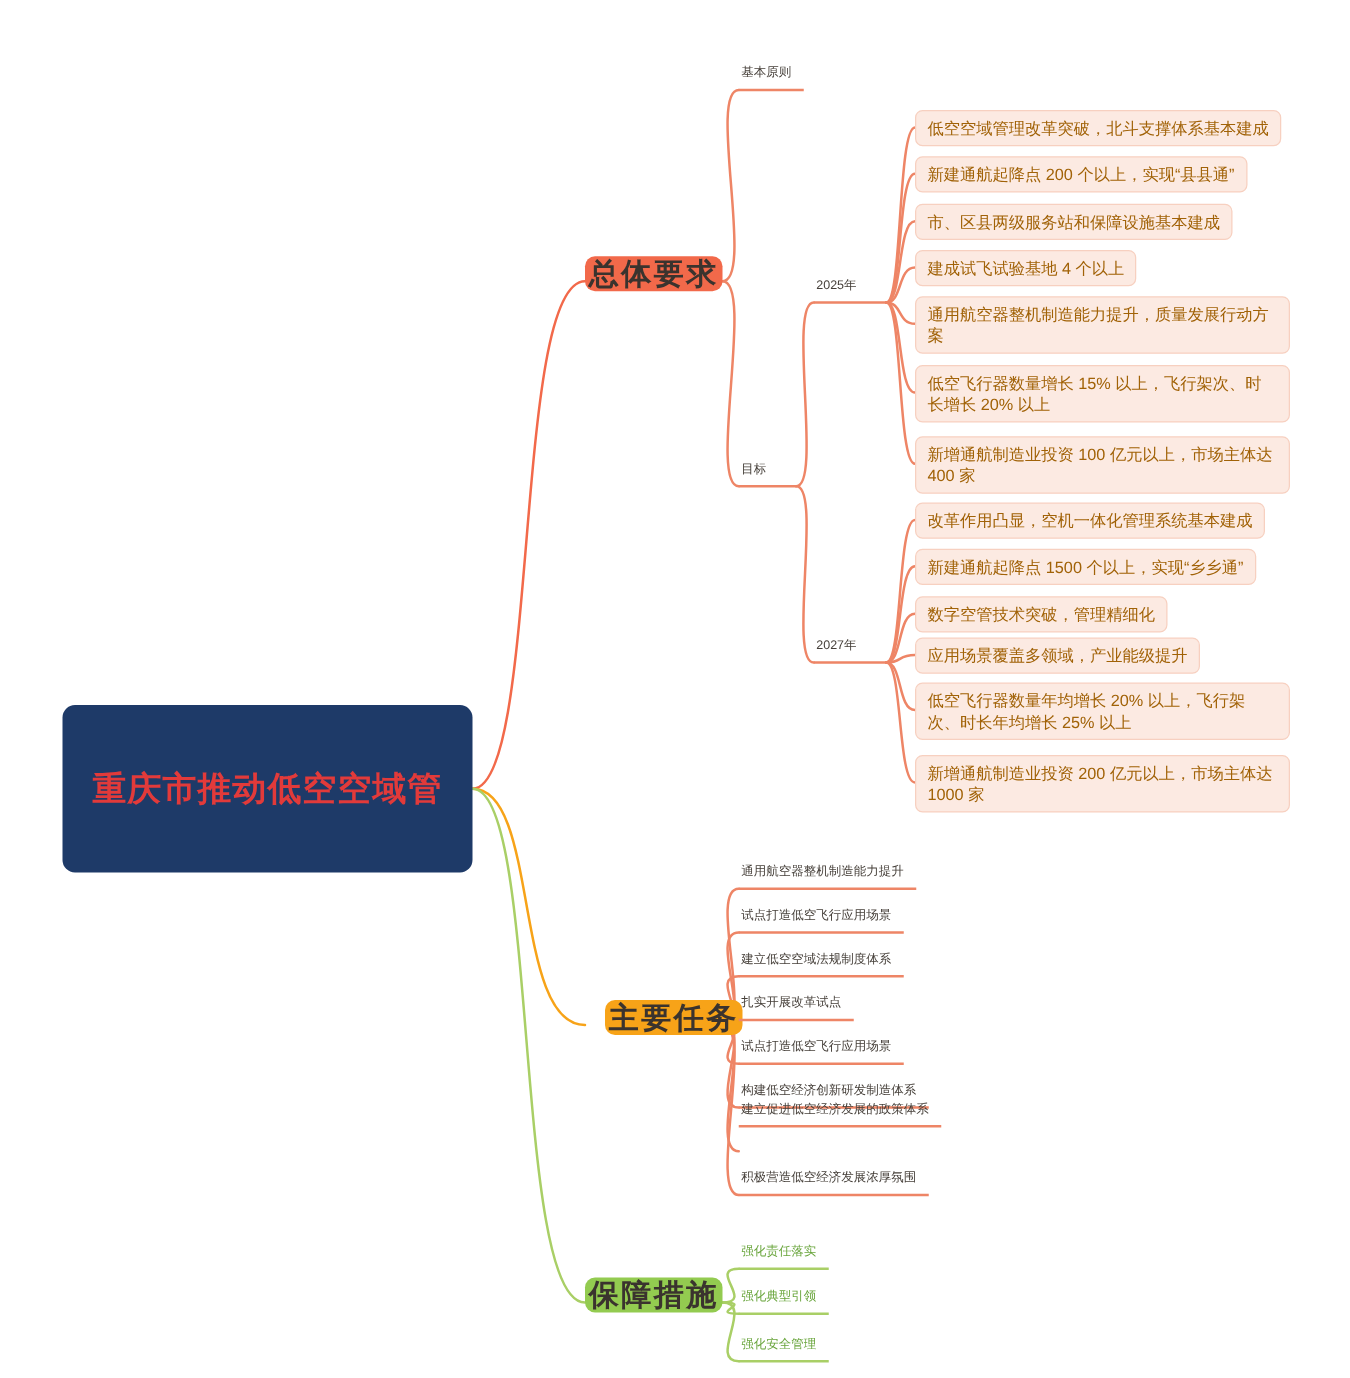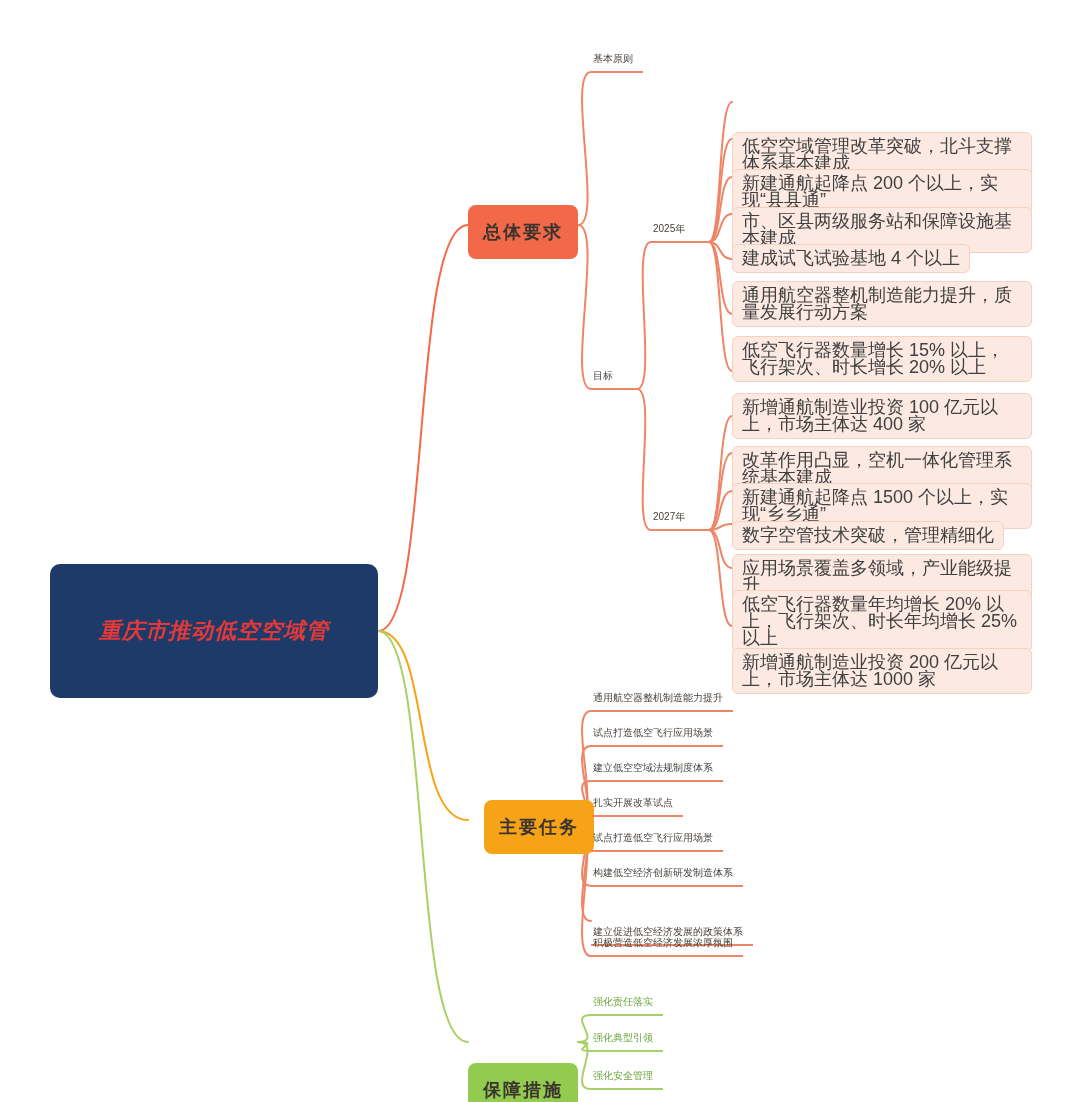--- a/index.html
+++ b/index.html
@@ -15,46 +15,46 @@
   .e-greenb { stroke:var(--green-line,#a9cf66); stroke-width:2.5; }
   .e-salmon { stroke:var(--salmon,#ee8566); }
   .e-green  { stroke:var(--green-line,#a9cf66); }
 
   .node { position:absolute; }
 
   .root-node {
     left:50px; top:564px; width:328px; height:134px;
     background:var(--navy,#1e3a68); border-radius:10px;
     color:var(--title-red,#e23a3a);
-    font-size:22px; font-weight:bold; letter-spacing:1px; line-height:34px;
-    display:flex; flex-direction:column; justify-content:center; text-align:center;font-style:italic;
+    font-size:27px; font-weight:bold; letter-spacing:1px; line-height:34px;
+    display:flex; flex-direction:column; justify-content:center; text-align:center;
   }
 
   .branch {
-    width:110px; height:54px; border-radius:8px;
+    width:110px; height:28px; border-radius:8px;
     display:flex; align-items:center; justify-content:center;
-    font-size:18px; font-weight:bold; letter-spacing:2px; color:#3a332e;
+    font-size:24px; font-weight:bold; letter-spacing:2px; color:#3a332e;
   }
   .branch.coral  { background:var(--coral,#f2694a); }
   .branch.orange { background:var(--orange,#f7a318);margin-left:16px; }
-  .branch.green  { background:var(--green,#93cb50);margin-top:41px; }
+  .branch.green  { background:var(--green,#93cb50); }
 
   .twig {
     font-size:10px; line-height:16px; color:#453f39; white-space:nowrap;
     padding:0 10px 4px 2px; border-bottom:2px solid var(--salmon,#ee8566);
   }
   .twig.green-twig { border-bottom-color:var(--green-line,#a9cf66); color:var(--green-text,#69a53c); }
 
   .leaf {
     max-width:300px;
     background:var(--pink-bg,#fceae2);
     border:1px solid var(--pink-border,#f7d0c0);
     border-radius:6px;
     padding:5px 9px;
-    font-size:18px; line-height:17px; color:#404040;margin-top:44px;
+    font-size:13px; line-height:17px; color:#a16207;
   }
 </style>
 </head>
 <body>
 
 <svg id="edges" viewBox="0 0 1080 1102" xmlns="http://www.w3.org/2000/svg">
 
   <path class="e-coral" d="M378,631 C432,631 410,225 468,225"></path>
   <path class="e-orange" d="M378,631 C432,631 410,820 468,820"></path>
   <path class="e-greenb" d="M378,631 C432,631 410,1042 468,1042"></path>
@@ -120,18 +120,18 @@
 <div class="node leaf" style="left:732px;top:510px">应用场景覆盖多领域，产业能级提升</div>
 <div class="node leaf" style="left:732px;top:546px">低空飞行器数量年均增长 20% 以上，飞行架次、时长年均增长 25% 以上</div>
 <div class="node leaf" style="left:732px;top:604px">新增通航制造业投资 200 亿元以上，市场主体达 1000 家</div>
 
 <div class="node twig" style="left:591px;top:690px">通用航空器整机制造能力提升</div>
 <div class="node twig" style="left:591px;top:725px">试点打造低空飞行应用场景</div>
 <div class="node twig" style="left:591px;top:760px">建立低空空域法规制度体系</div>
 <div class="node twig" style="left:591px;top:795px">扎实开展改革试点</div>
 <div class="node twig" style="left:591px;top:830px">试点打造低空飞行应用场景</div>
 <div class="node twig" style="left:591px;top:865px">构建低空经济创新研发制造体系</div>
-<div class="node twig" style="left:591px;top:924px">建立促进低空经济发展的政策体系</div>
+<div class="node twig" style="left:591px;top:880px">建立促进低空经济发展的政策体系</div>
 <div class="node twig" style="left:591px;top:935px">积极营造低空经济发展浓厚氛围</div>
 
 <div class="node twig green-twig" style="left:591px;top:994px">强化责任落实</div>
 <div class="node twig green-twig" style="left:591px;top:1030px">强化典型引领</div>
 <div class="node twig green-twig" style="left:591px;top:1068px">强化安全管理</div>
 
 </body></html>

